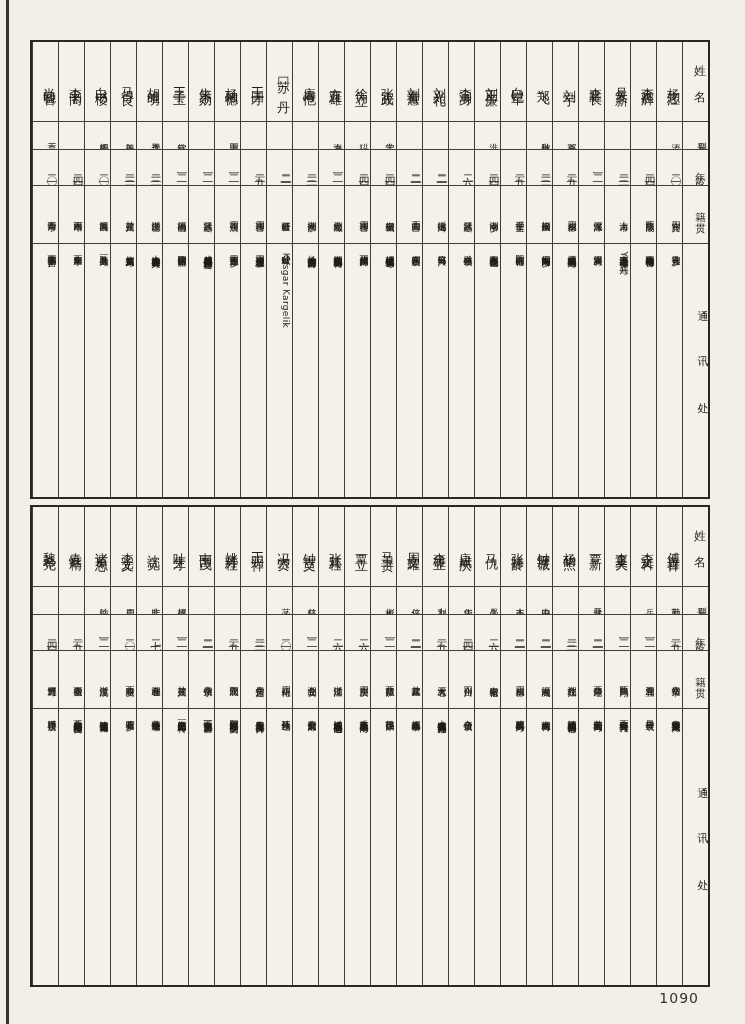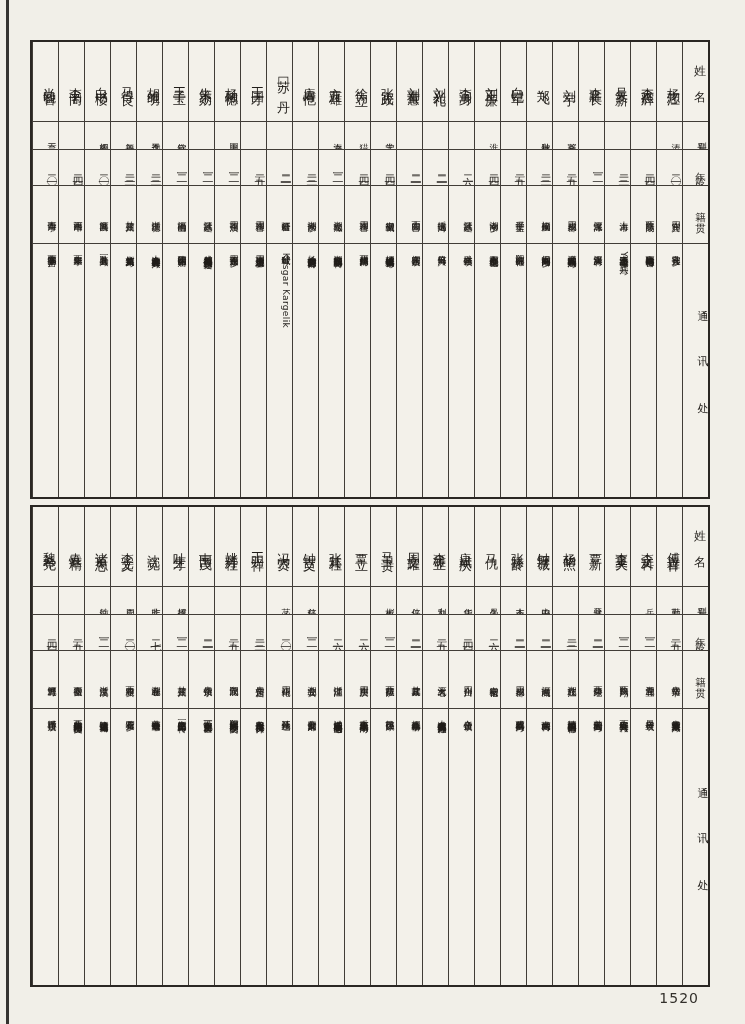--- a/index.html
+++ b/index.html
@@ -427,14 +427,14 @@
       </div>
       <div class="col">
         <div class="cell c-name">魏希尧</div>
         <div class="cell c-alias"></div>
         <div class="cell c-age">二四</div>
         <div class="cell c-native">河北博野</div>
         <div class="cell c-address">博野小店镇</div>
       </div>
     </div>
 
-  <div class="page-number">1520</div>
+  <div class="page-number">1090</div>
 </div>
 
 </body></html>

